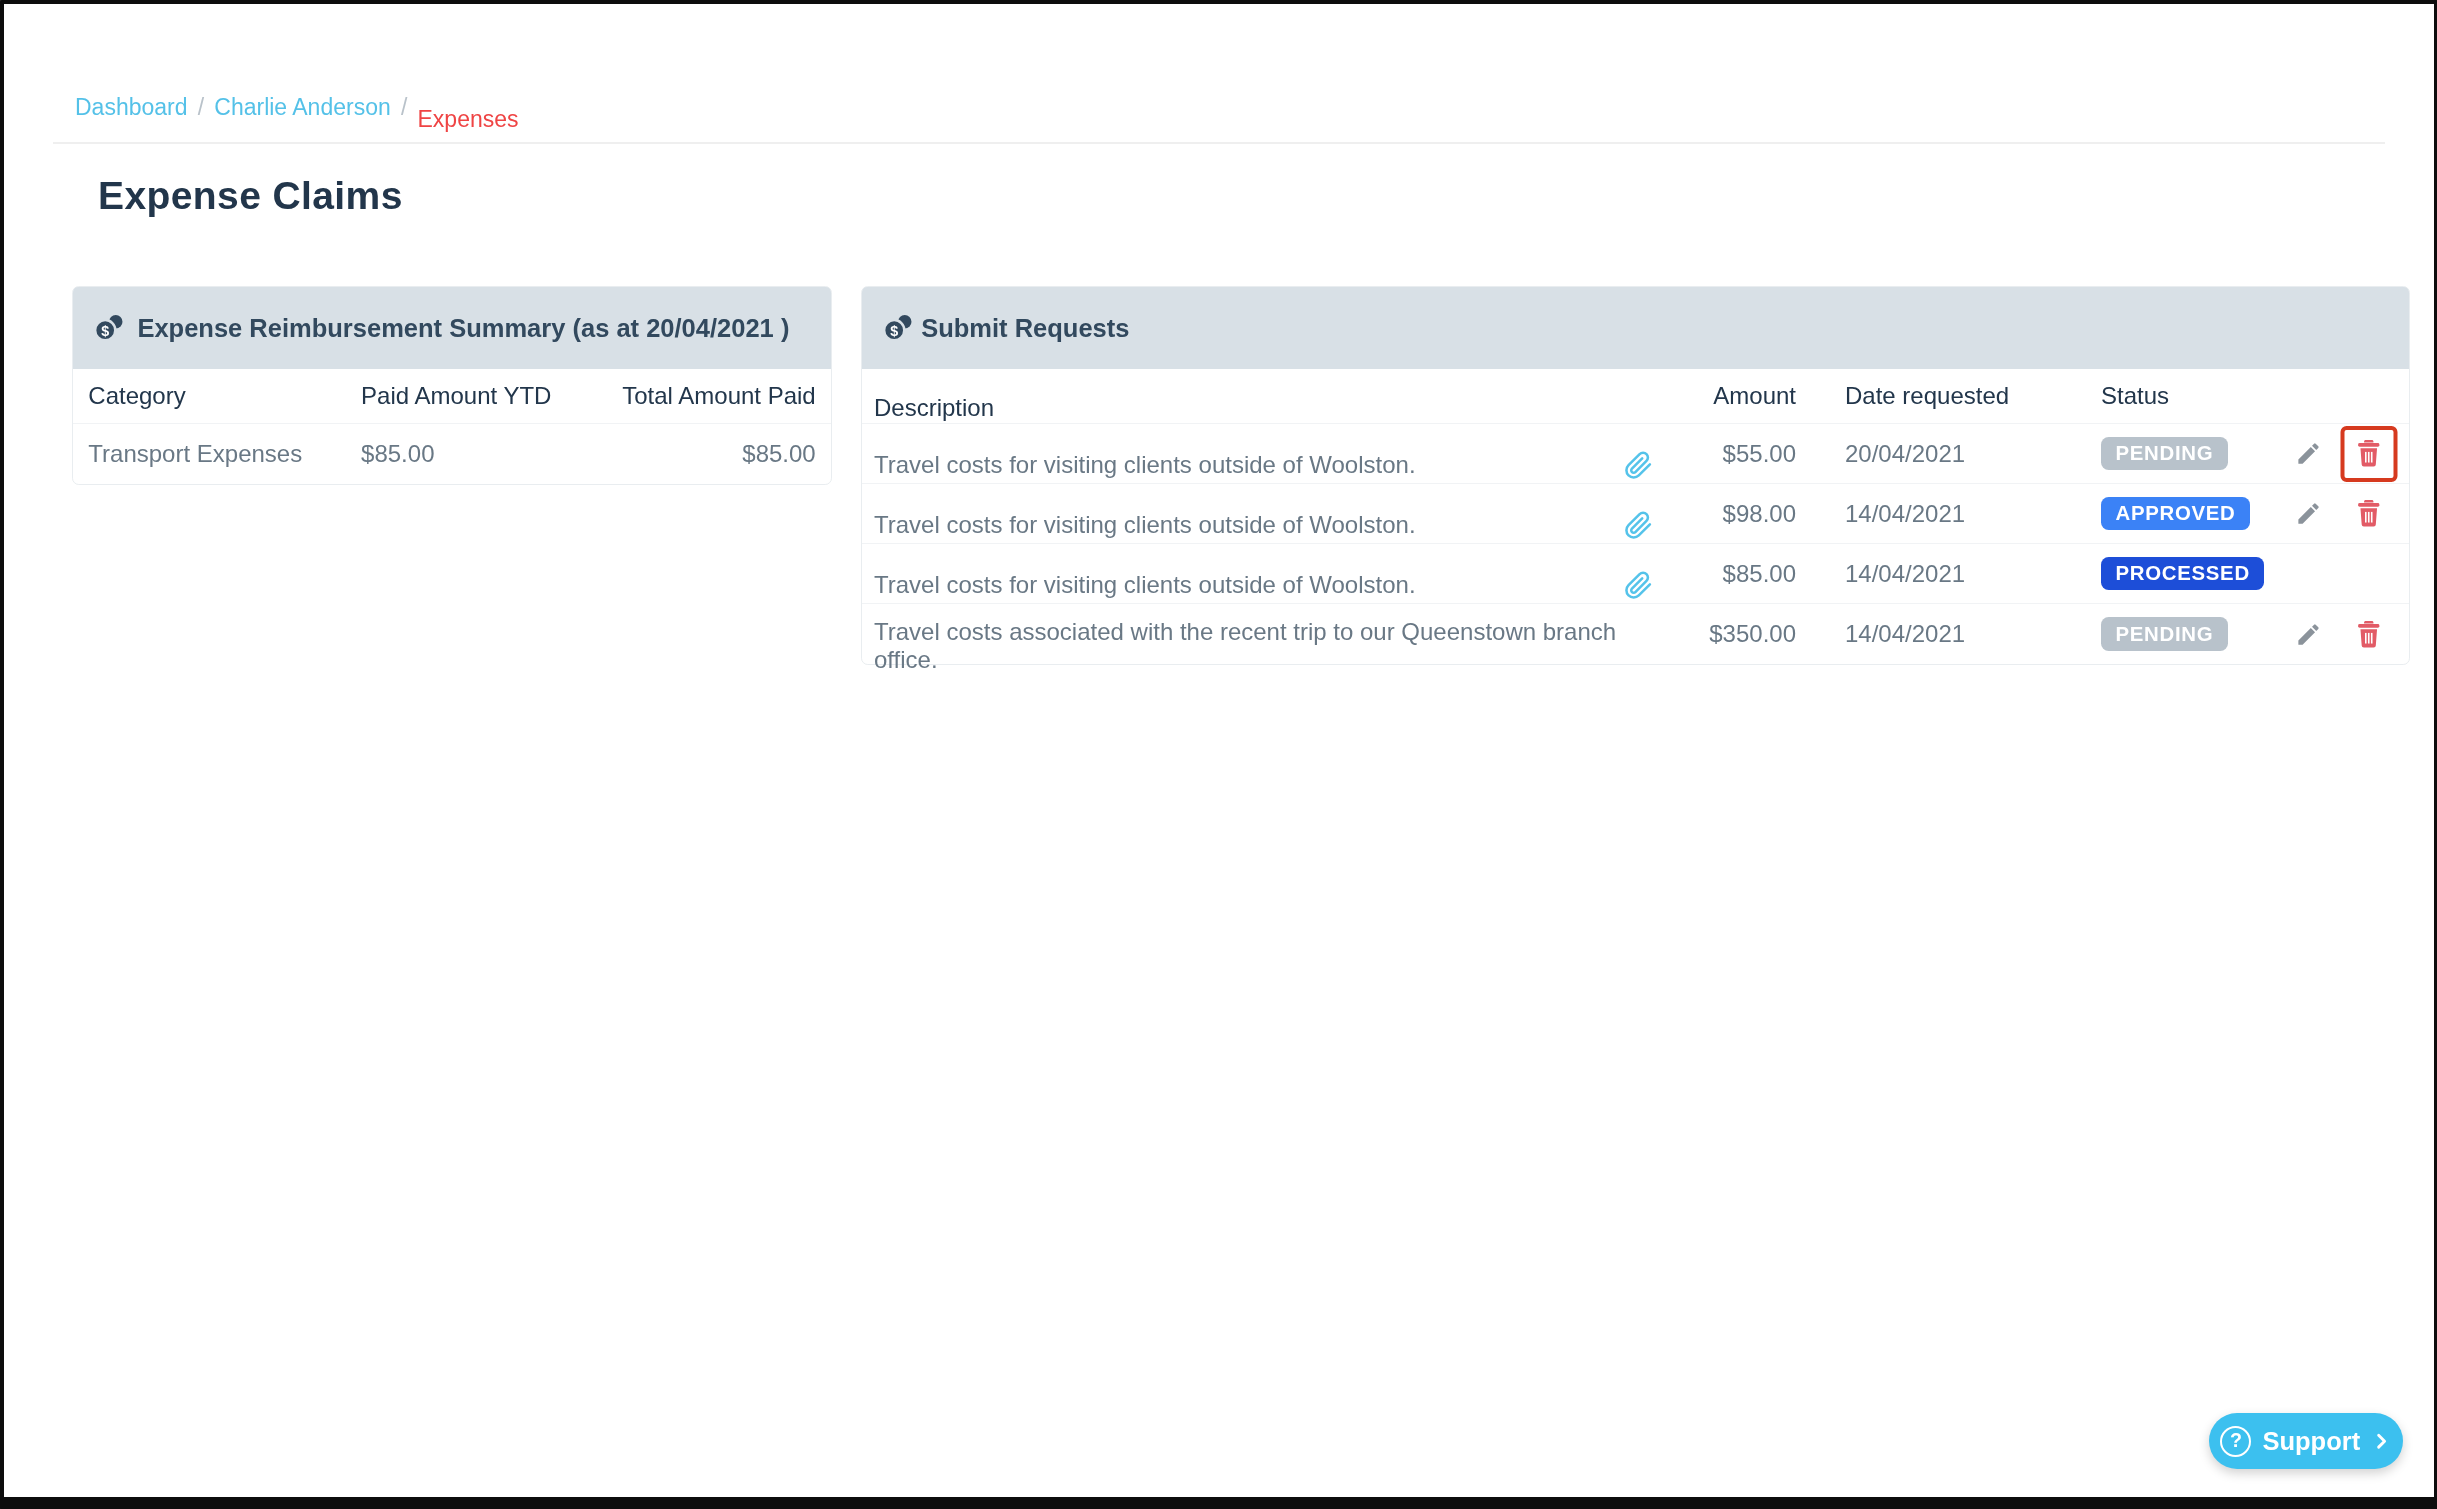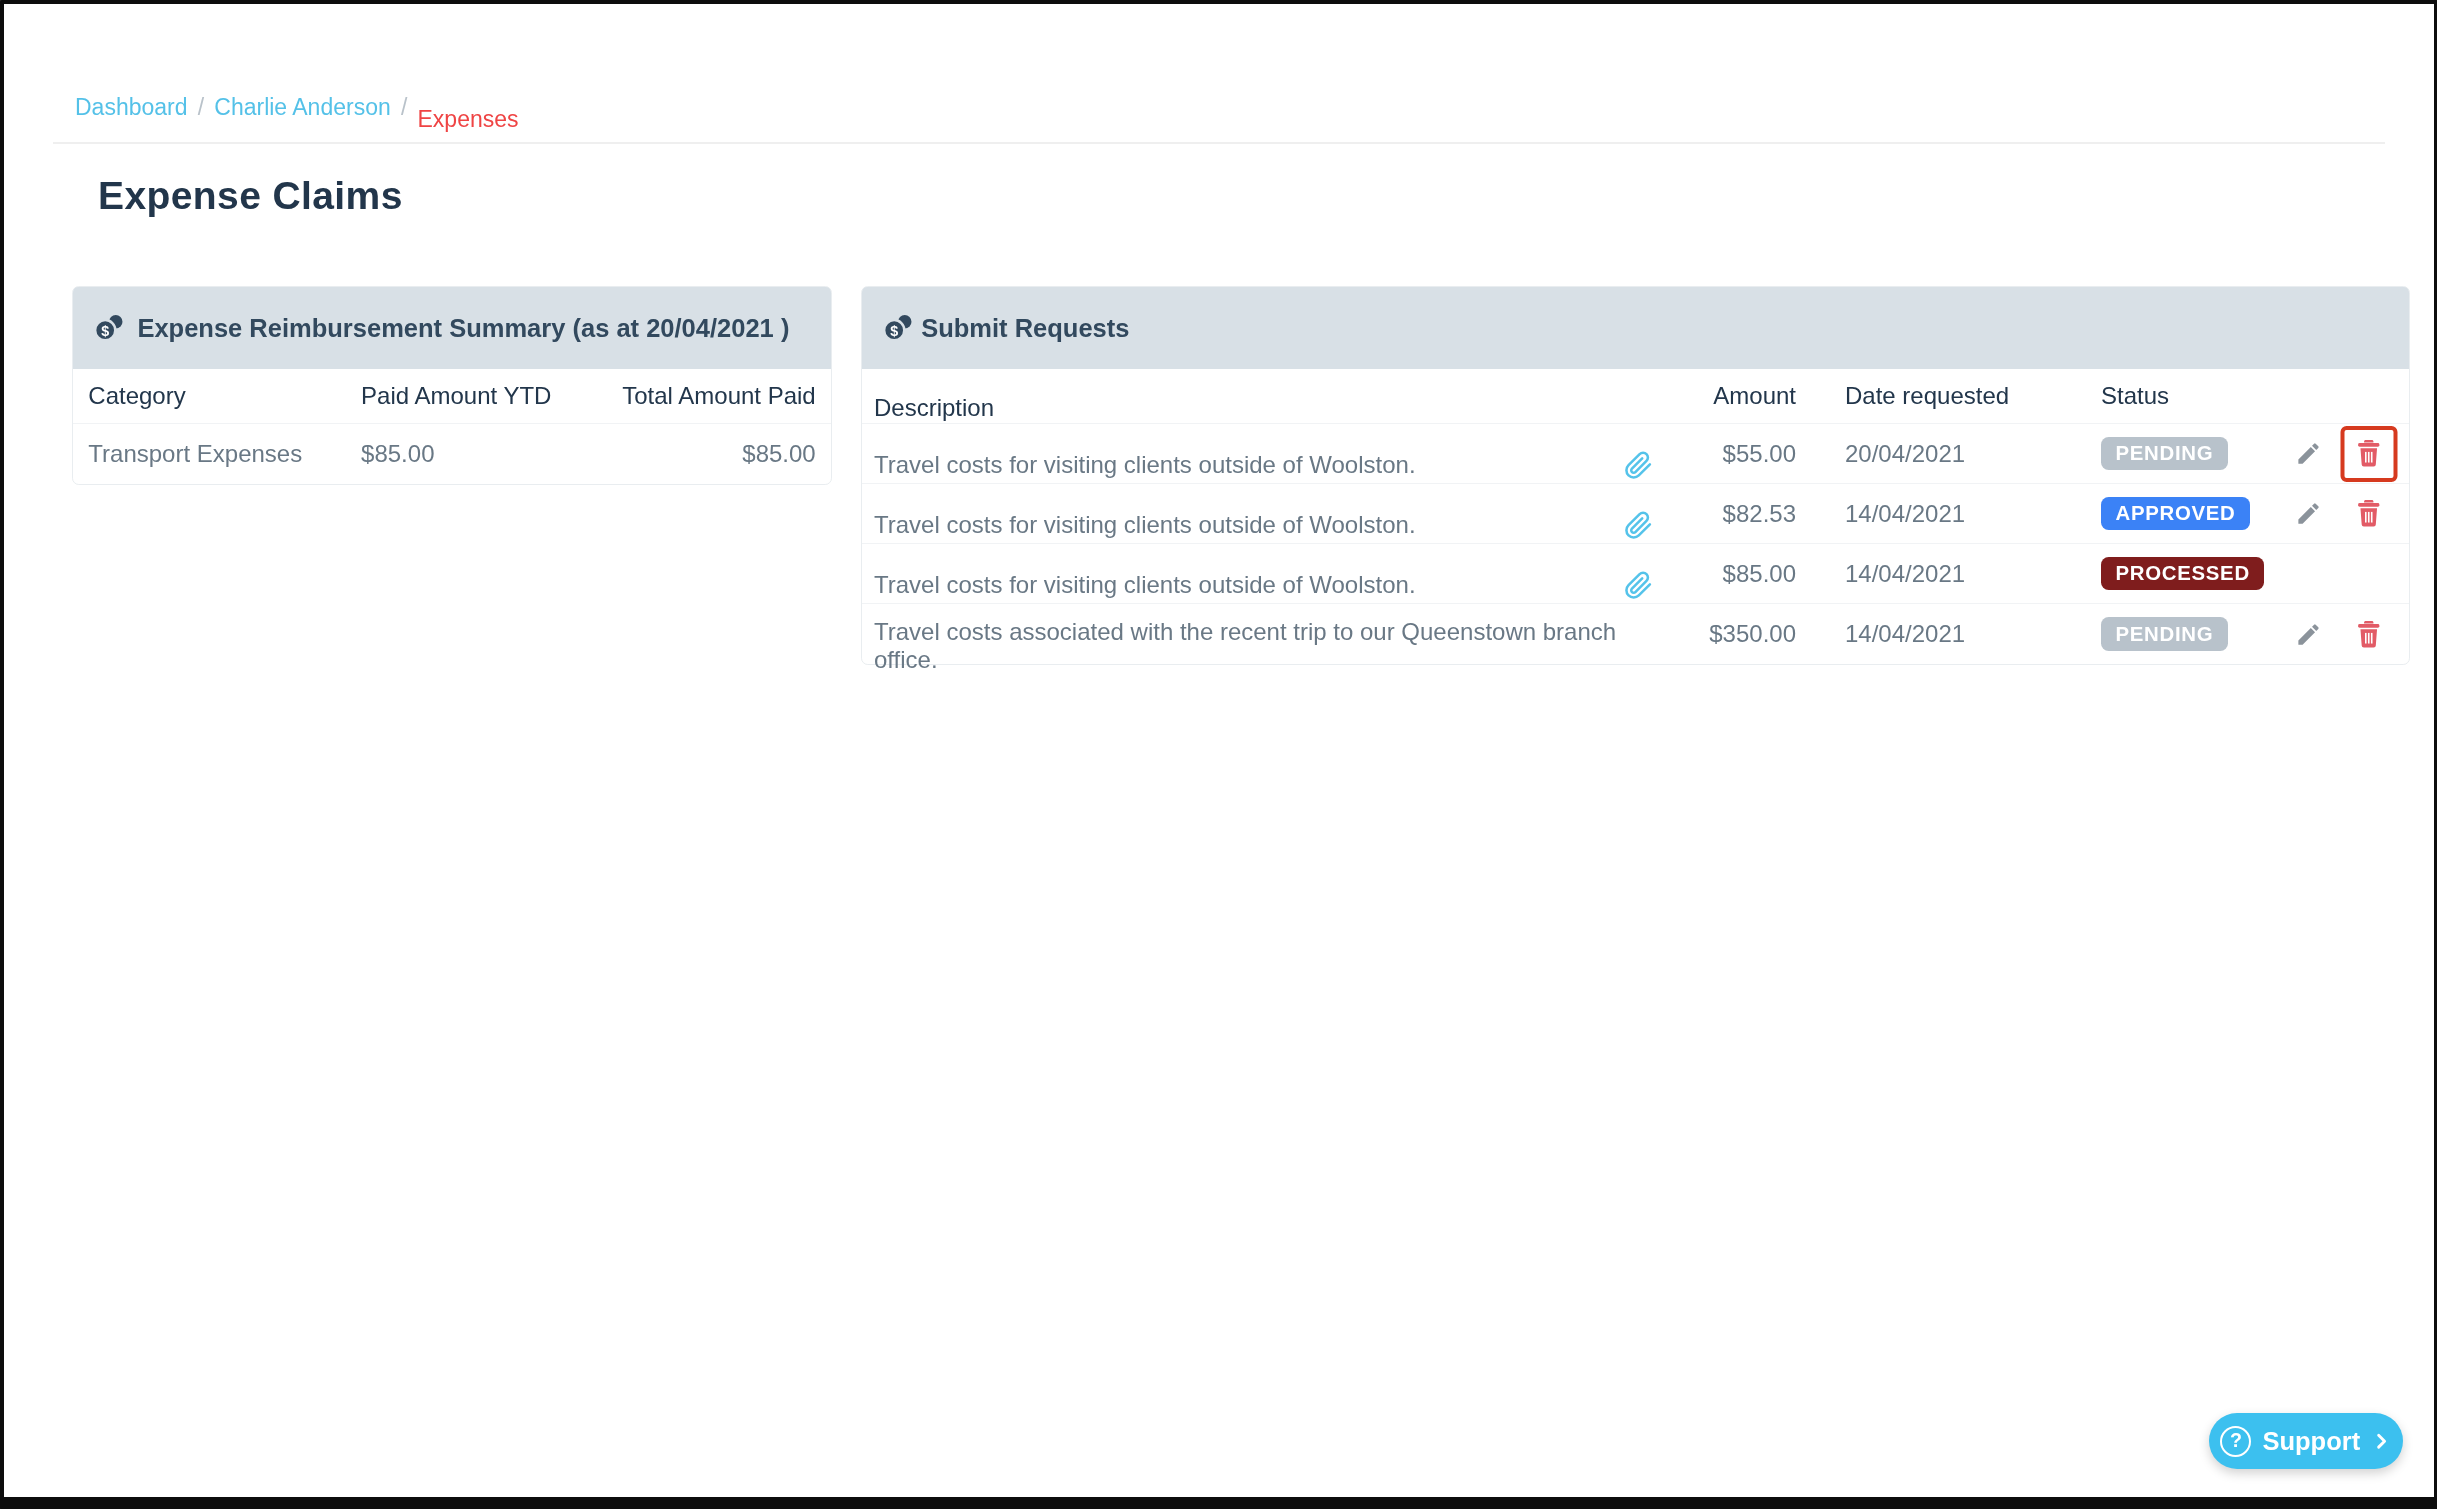--- a/index.html
+++ b/index.html
@@ -154,21 +154,21 @@
      </div>
         <div class="trow">
        <div class="rc-desc">
          <span class="desc-text">Travel costs for visiting clients outside of Woolston.</span>
          <span class="clip">
   <svg width="29" height="29" viewBox="0 0 24 24" fill="none" stroke="#55c3ea" stroke-width="2.1" stroke-linecap="round" stroke-linejoin="round">
     <path d="M21.44 11.05l-9.19 9.19a6 6 0 0 1-8.49-8.49l9.19-9.19a4 4 0 1 1 5.66 5.66l-9.2 9.19a2 2 0 0 1-2.83-2.83l8.49-8.48"></path>
   </svg>
             </span>
        </div>
-       <div class="rc-amount">$82.53</div>
+       <div class="rc-amount">$98.00</div>
        <div class="rc-date">14/04/2021</div>
        <div class="rc-status">
          <span class="badge" style="background:#3b82f6">APPROVED</span>
        </div>
        <div class="rc-edit">
             <button class="icon-btn">
   <svg width="27" height="27" viewBox="0 0 24 24" fill="#8b939b">
     <path d="M3 17.25V21h3.75L17.81 9.94l-3.75-3.75L3 17.25zM20.71 7.04c.39-.39.39-1.02 0-1.41l-2.34-2.34a1 1 0 0 0-1.41 0l-1.83 1.83 3.75 3.75 1.83-1.83z"></path>
   </svg>
             </button>
@@ -193,21 +193,21 @@
          <span class="desc-text">Travel costs for visiting clients outside of Woolston.</span>
          <span class="clip">
   <svg width="29" height="29" viewBox="0 0 24 24" fill="none" stroke="#55c3ea" stroke-width="2.1" stroke-linecap="round" stroke-linejoin="round">
     <path d="M21.44 11.05l-9.19 9.19a6 6 0 0 1-8.49-8.49l9.19-9.19a4 4 0 1 1 5.66 5.66l-9.2 9.19a2 2 0 0 1-2.83-2.83l8.49-8.48"></path>
   </svg>
             </span>
        </div>
        <div class="rc-amount">$85.00</div>
        <div class="rc-date">14/04/2021</div>
        <div class="rc-status">
-         <span class="badge" style="background:#7f1d1d">PROCESSED</span>
+         <span class="badge" style="background:#1d4ed8">PROCESSED</span>
        </div>
        <div class="rc-edit"></div>
        <div class="rc-del"></div>
      </div>
         <div class="trow">
        <div class="rc-desc">
          <span class="desc-text">Travel costs associated with the recent trip to our Queenstown branch office.</span>
 
        </div>
        <div class="rc-amount">$350.00</div>

